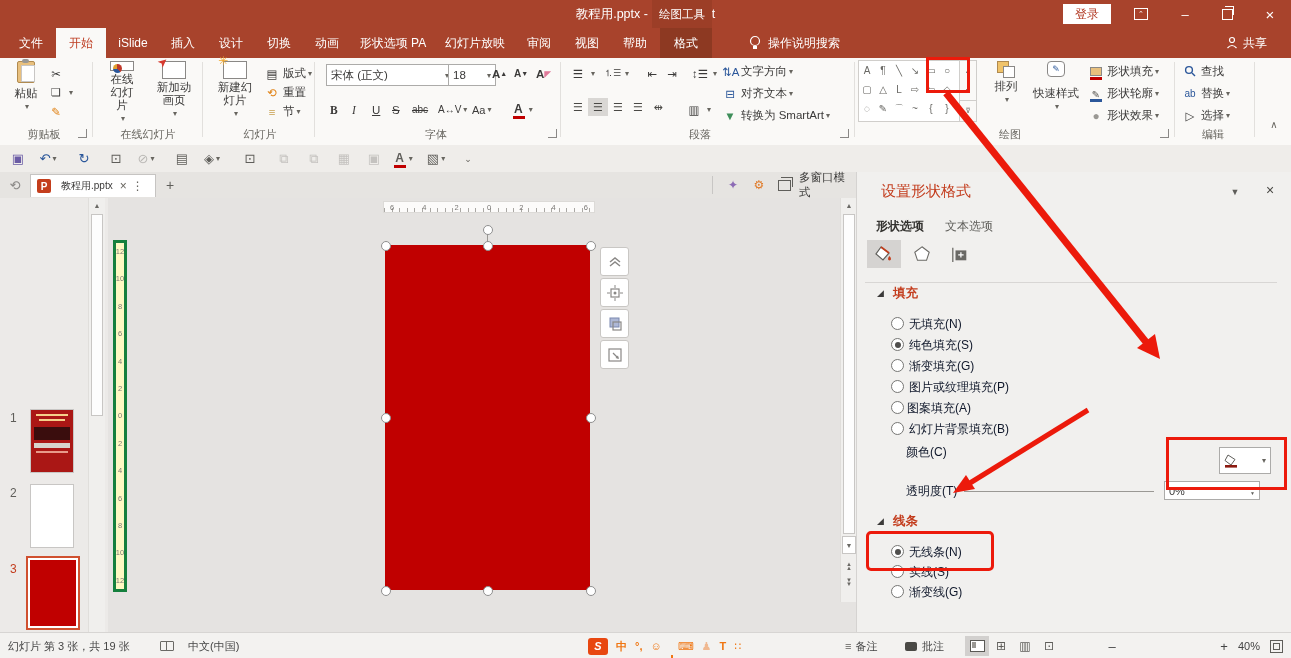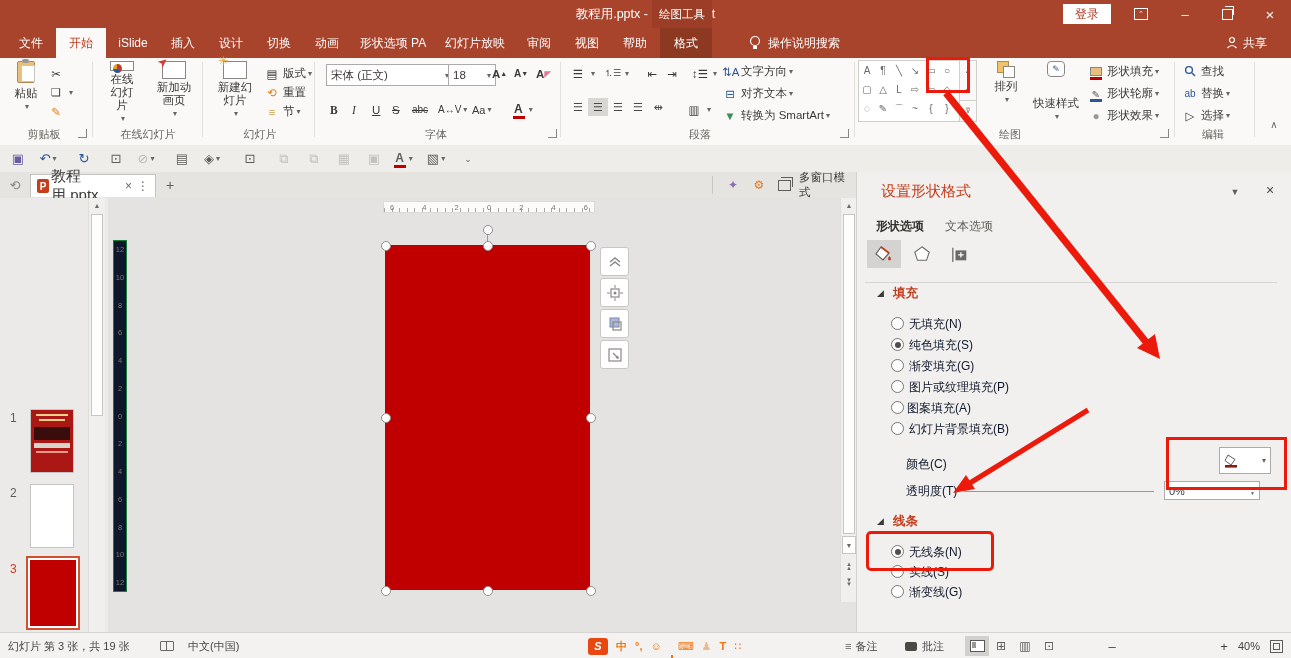--- a/index.html
+++ b/index.html
@@ -293,21 +293,21 @@
   <div class="bigbtn" style="left:984px;width:44px">
     <span style="position:relative;width:18px;height:16px;display:inline-block">
       <span style="position:absolute;left:0;top:0;width:10px;height:10px;background:#F0C36A;border:1px solid #B08A4F"></span>
       <span style="position:absolute;left:6px;top:5px;width:10px;height:10px;background:#fff;border:1px solid #8a8886"></span>
     </span>
     <span style="margin-top:3px">排列</span>
     <span class="dd">▾</span>
   </div>
   <div class="bigbtn" style="left:1030px;width:52px">
     <span style="width:16px;height:14px;border:1.5px solid #8a8886;border-radius:4px;background:#fff;display:inline-flex;align-items:center;justify-content:center;color:#2B579A;font-size:9px">✎</span>
-    <span style="margin-top:20px">快速样式</span>
+    <span style="margin-top:10px">快速样式</span>
     <span class="dd">▾</span>
   </div>
   <span class="smbtn" style="left:1088px;top:4px">
       <span class="ig" style="position:relative"><span style="display:inline-block;width:10px;height:7px;background:#E8C07E;border:1px solid #8a8886"></span><span style="position:absolute;left:2px;top:11px;width:12px;height:3px;background:#C00000"></span></span>
       <span>形状填充</span>
       <span class="dd">▾</span>
     </span>
   <span class="smbtn" style="left:1088px;top:26px">
       <span class="ig" style="position:relative"><span style="color:#5a5955;font-size:10px">✎</span><span style="position:absolute;left:2px;top:11px;width:12px;height:3px;background:#2B579A"></span></span>
       <span>形状轮廓</span>
@@ -362,21 +362,21 @@
       <span class="dd" style="margin-left:5px">▾</span>
     </span>
   <span class="qi" style="left:424px">▧<span class="dd">▾</span></span>
   <span class="qi" style="left:456px;color:#67655F;font-size:9px">⌄</span>
 </div>
 
 <div class="ab tabbar">
   <span class="ab ctr" style="left:4px;top:3px;width:22px;height:20px;color:#8a8886;font-size:13px">⟲</span>
   <div class="ab f" style="left:30px;top:2px;width:126px;height:23px;background:#fff;border:1px solid #C6C4C2;border-bottom:none;padding:0 6px;box-sizing:border-box">
     <span style="width:14px;height:14px;background:#C43E1C;color:#fff;font-size:10px;font-weight:bold;display:inline-flex;align-items:center;justify-content:center;border-radius:2px">P</span>
-    <span style="margin-left:2px;font-size:15px">教程用.pptx</span>
+    <span style="margin-left:10px;font-size:10px">教程用.pptx</span>
     <span style="margin-left:7px;color:#67655F">×</span>
     <span style="margin-left:5px;color:#67655F">⋮</span>
   </div>
   <span class="ab ctr" style="left:160px;top:4px;width:20px;height:18px;font-size:14px;color:#5f5e5a">+</span>
   <span class="ab" style="left:712px;top:4px;width:1px;height:18px;background:#C8C6C4"></span>
   <span class="ab ctr" style="left:722px;top:3px;width:22px;height:20px;color:#8C6BB5">✦</span>
   <span class="ab ctr" style="left:748px;top:3px;width:22px;height:20px;color:#E07A28">⚙</span>
   <span class="ab f" style="left:778px;top:3px;height:20px">
     <span class="mini" style="width:11px;height:9px;border:1px solid #5f5e5a">
         <span style="position:absolute;left:2px;top:-4px;width:11px;height:9px;border:1px solid #5f5e5a;border-left:none;border-bottom:none"></span>
@@ -414,21 +414,21 @@
   <div class="ab f ticksH" style="left:275px;top:3px;width:212px;height:12px;background-color:#FCFBFA;border:1px solid #DCDAD7;justify-content:space-between;padding:0 6px;box-sizing:border-box;font-size:7.5px;color:#7a7875">
     <span>6</span>
       <span>4</span>
       <span>2</span>
       <span>0</span>
       <span>2</span>
       <span>4</span>
       <span>6</span>
   </div>
 
-  <div class="ab" style="left:5px;top:42px;width:14px;height:352px;background:#0f172a;border:1px solid #15803d;display:flex;flex-direction:column;justify-content:space-between;align-items:center;padding:4px 0;box-sizing:border-box;font-size:7.5px;color:#7a7875">
+  <div class="ab" style="left:5px;top:42px;width:14px;height:352px;background:#fef9c3;border:3px solid #15803d;display:flex;flex-direction:column;justify-content:space-between;align-items:center;padding:4px 0;box-sizing:border-box;font-size:7.5px;color:#7a7875">
     <span>12</span>
       <span>10</span>
       <span>8</span>
       <span>6</span>
       <span>4</span>
       <span>2</span>
       <span>0</span>
       <span>2</span>
       <span>4</span>
       <span>6</span>
@@ -541,21 +541,21 @@
   </div>
   <div>
     <span class="radio" style="left:34px;top:229px"></span>
     <span class="plbl" style="left:50px;top:228px">图案填充(A)</span>
   </div>
   <div>
     <span class="radio" style="left:34px;top:250px"></span>
     <span class="plbl" style="left:52px;top:249px">幻灯片背景填充(B)</span>
   </div>
 
-  <span class="plbl" style="left:49px;top:284px">颜色(C)</span>
+  <span class="plbl" style="left:49px;top:272px">颜色(C)</span>
   <div class="ab f ibox" style="left:362px;top:275px;width:42px;height:25px;justify-content:space-between;padding:0 4px">
     <span style="position:relative;width:14px;height:14px">
       <svg width="14" height="14" viewBox="0 0 14 14">
           <path d="M4 1 L11 5.5 L7 11 L1 6.5 Z" fill="#fff" stroke="#5f5e5a"></path>
           <rect x="1" y="11" width="12" height="2.6" fill="#8B1A10"></rect>
         </svg>
     </span>
     <span class="dd">▾</span>
   </div>
 

